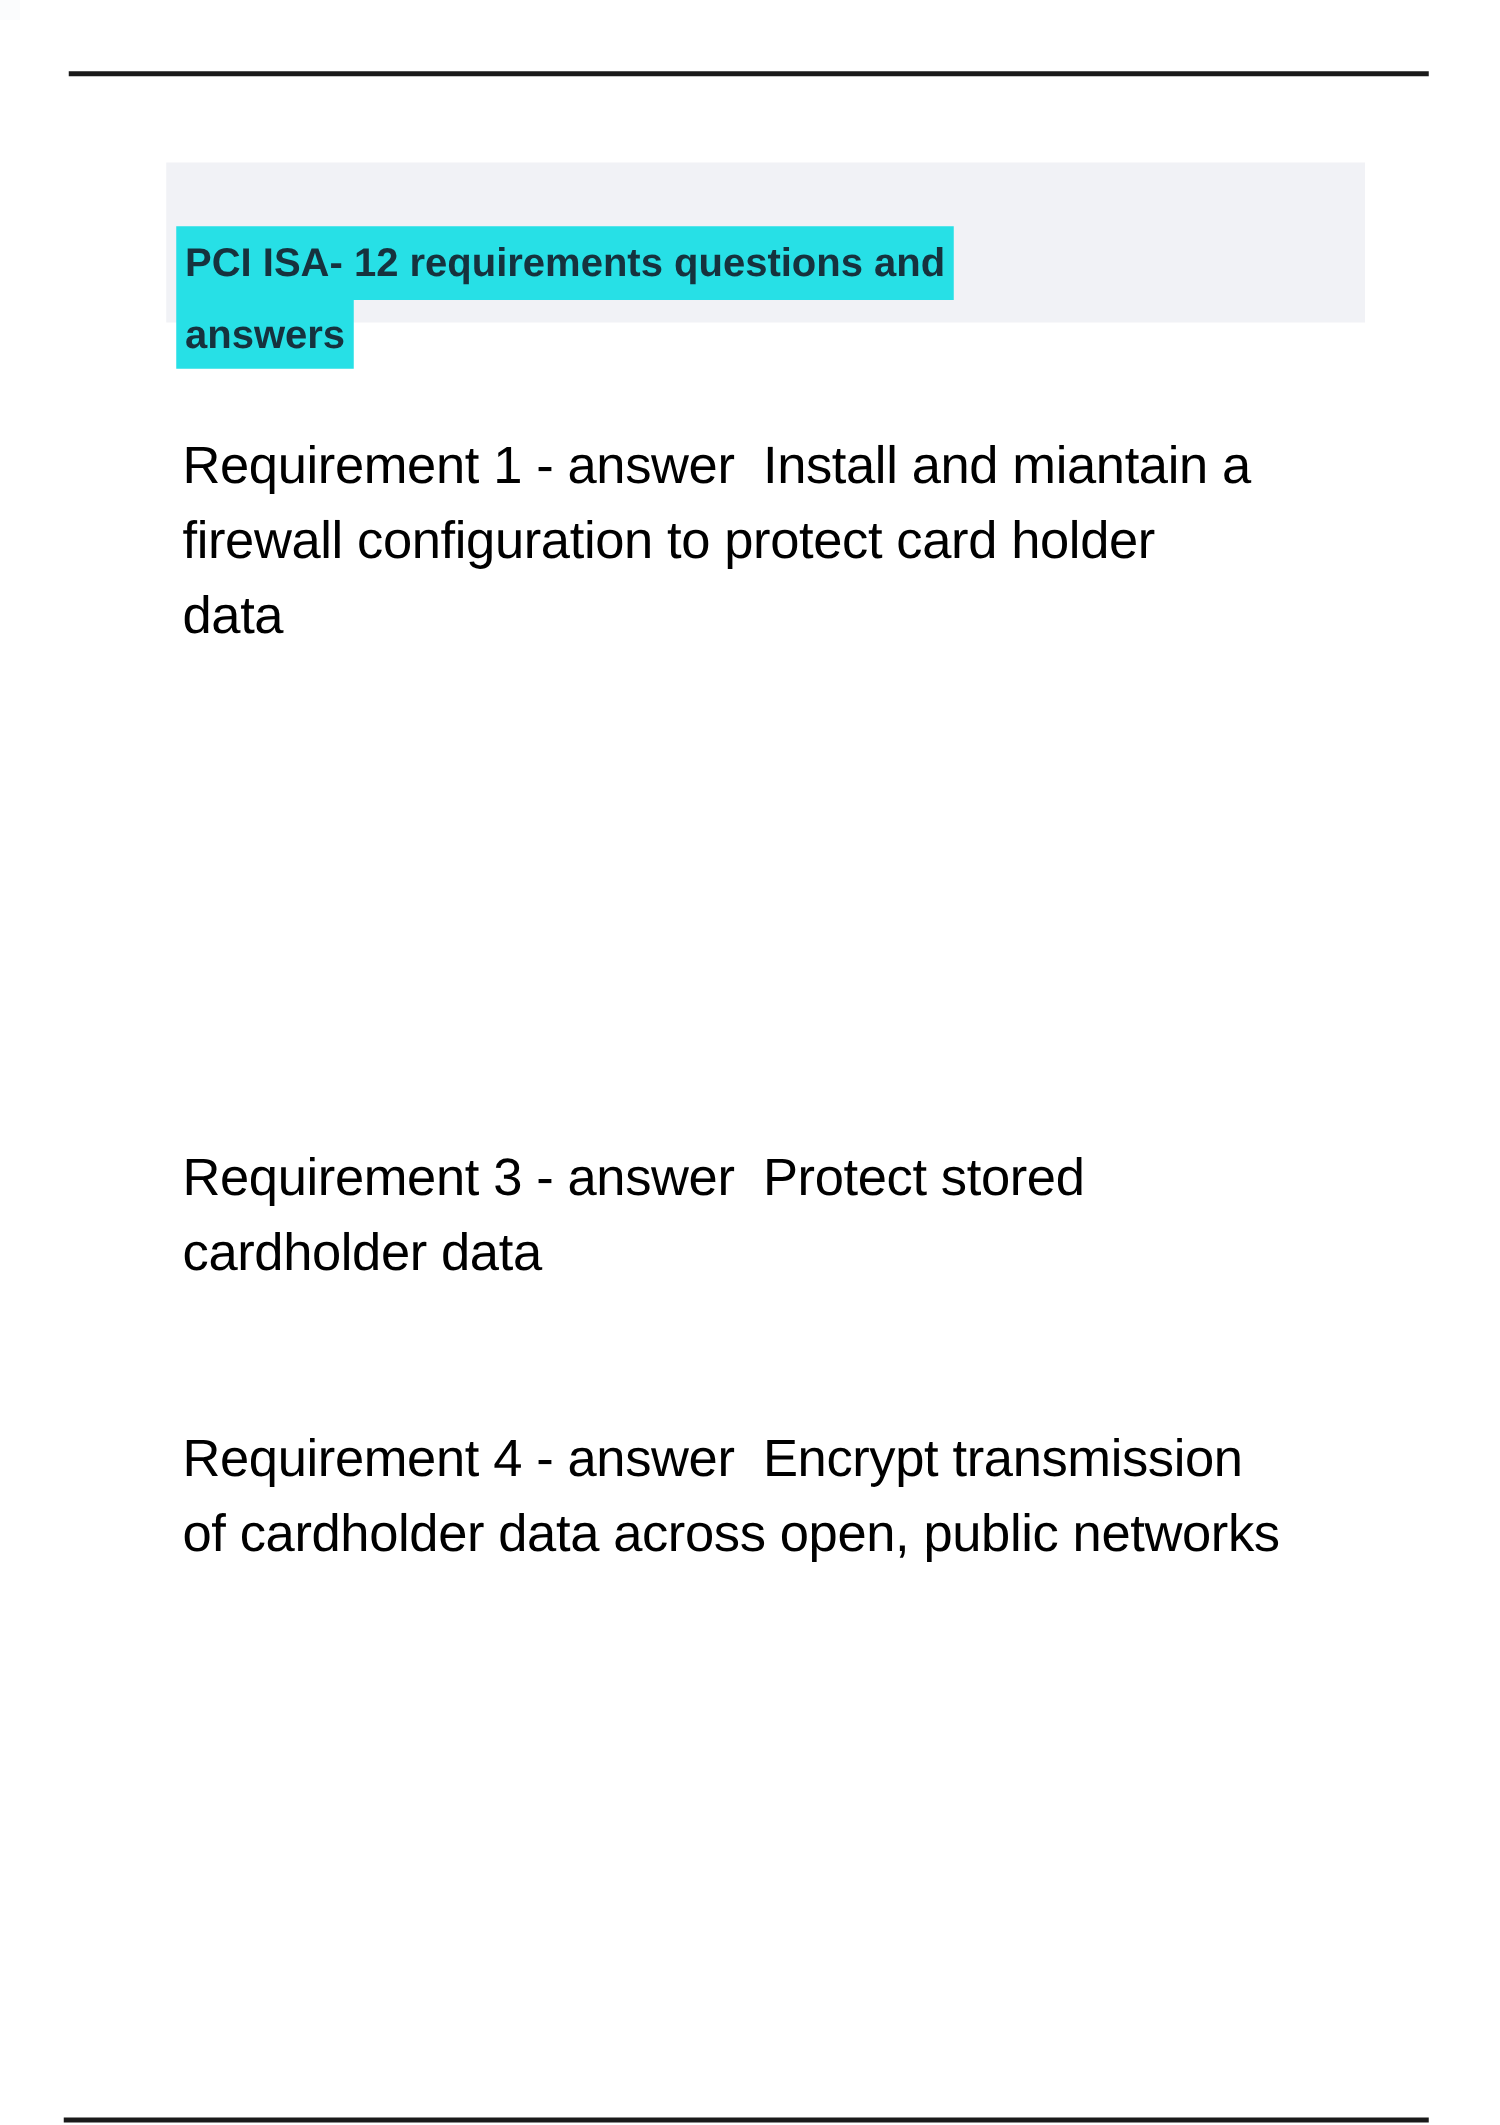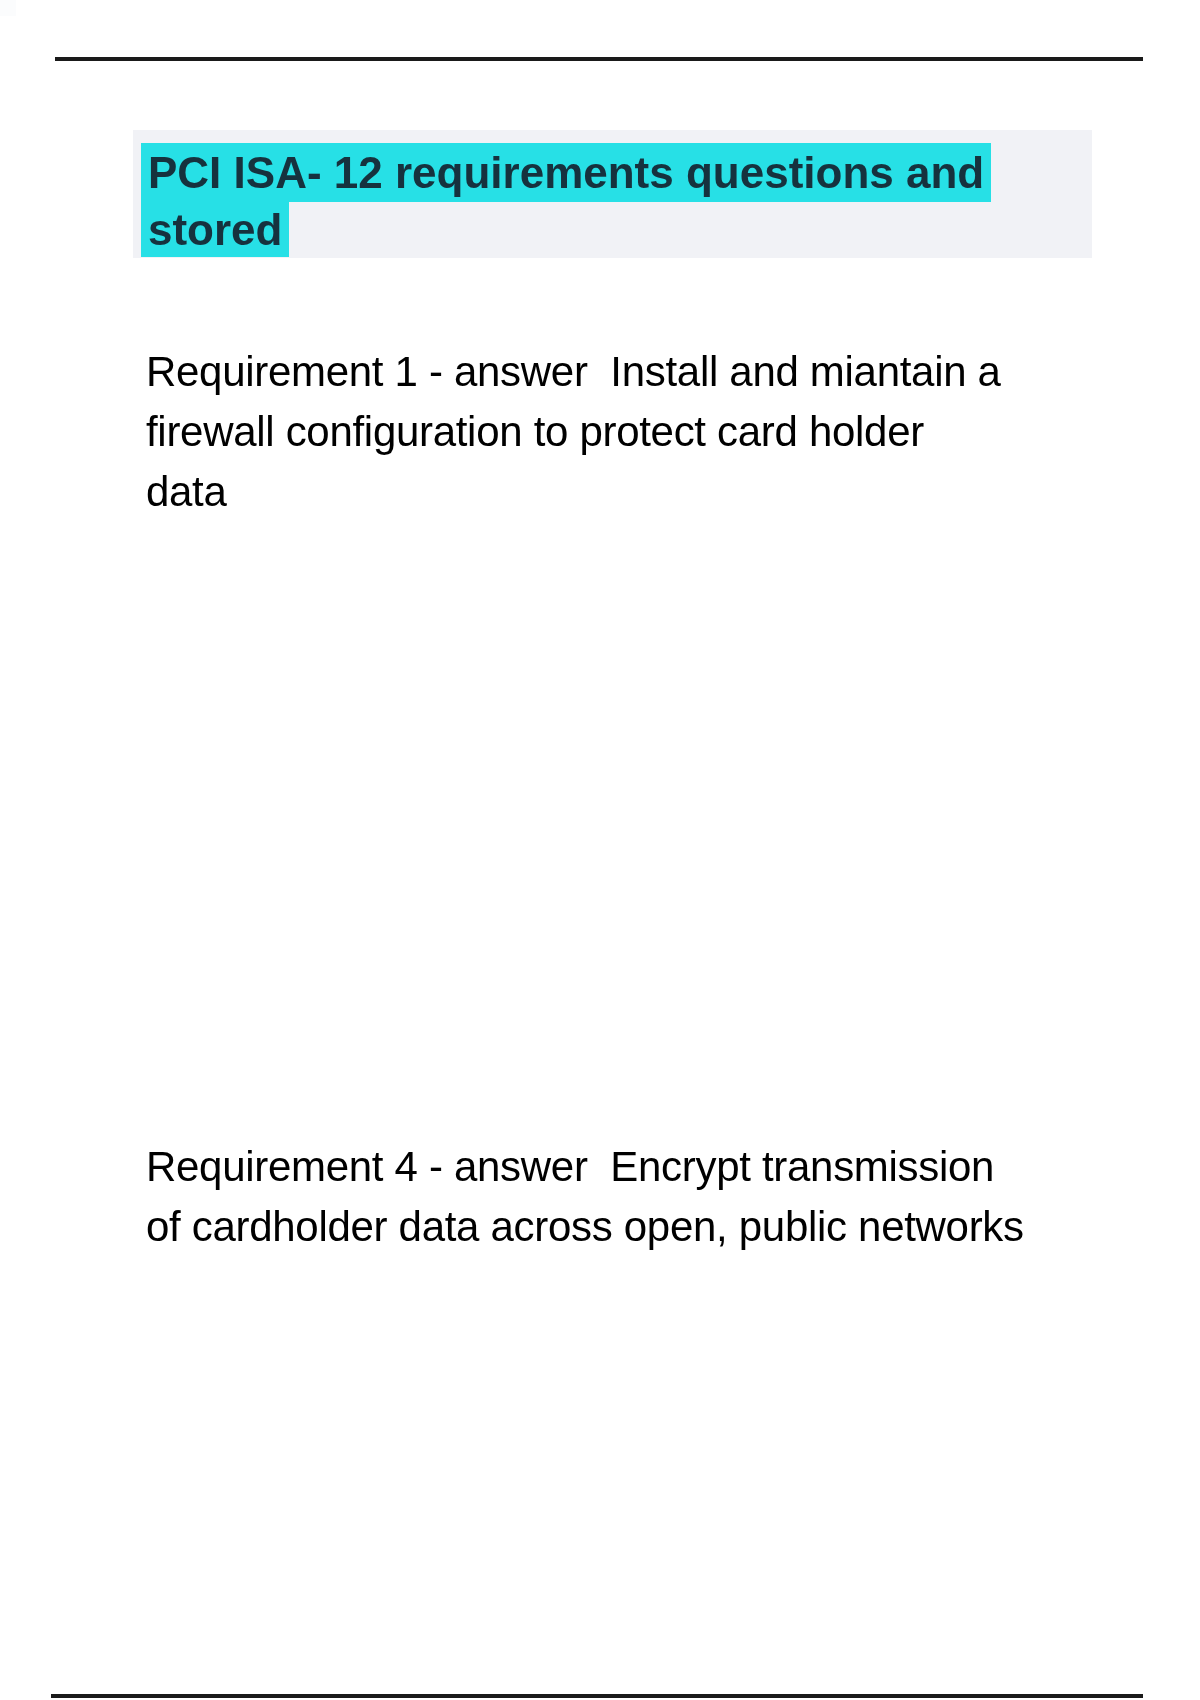--- a/index.html
+++ b/index.html
@@ -31,24 +31,25 @@
     width: 959px; height: 128px;
     background: #f1f2f6;
   }
   .title-line {
     position: absolute;
     left: 141px;
     display: inline-block;
     background: #27e0e6;
     color: #16323e;
     font-weight: bold;
-    font-size: 44px;
+    font-size: 32px;
     white-space: nowrap;
     padding: 0 7px;
     letter-spacing: 0px;
+    margin-top: 38px;
   }
   .title-line.line1 { top: 143px; height: 59px; line-height: 59px; }
   .title-line.line2 { top: 202px; height: 55px; line-height: 55px; }
 
   .para {
     position: absolute;
     left: 146px;
     color: #000000;
     font-size: 42px;
     line-height: 60px;
@@ -67,27 +68,29 @@
 <div class="page">
 
   <div class="corner-artifact"></div>
 
   <div class="rule rule-top"></div>
 
   <div class="title-bg"></div>
 
   <h1 style="margin:0; padding:0; font-size:0;">
     <span class="title-line line1">PCI ISA- 12 requirements questions and</span>
-    <span class="title-line line2">stored</span>
+    <span class="title-line line2">answers</span>
   </h1>
 
   <div class="para p1">Requirement 1 - answer  Install and miantain a
 firewall configuration to protect card holder
 data</div>
 
 
+  <div class="para p3">Requirement 3 - answer  Protect stored
+cardholder data</div>
 
   <div class="para p4">Requirement 4 - answer  Encrypt transmission
 of cardholder data across open, public networks</div>
 
   <div class="rule rule-bottom"></div>
 
 </div>
 
 </body></html>

